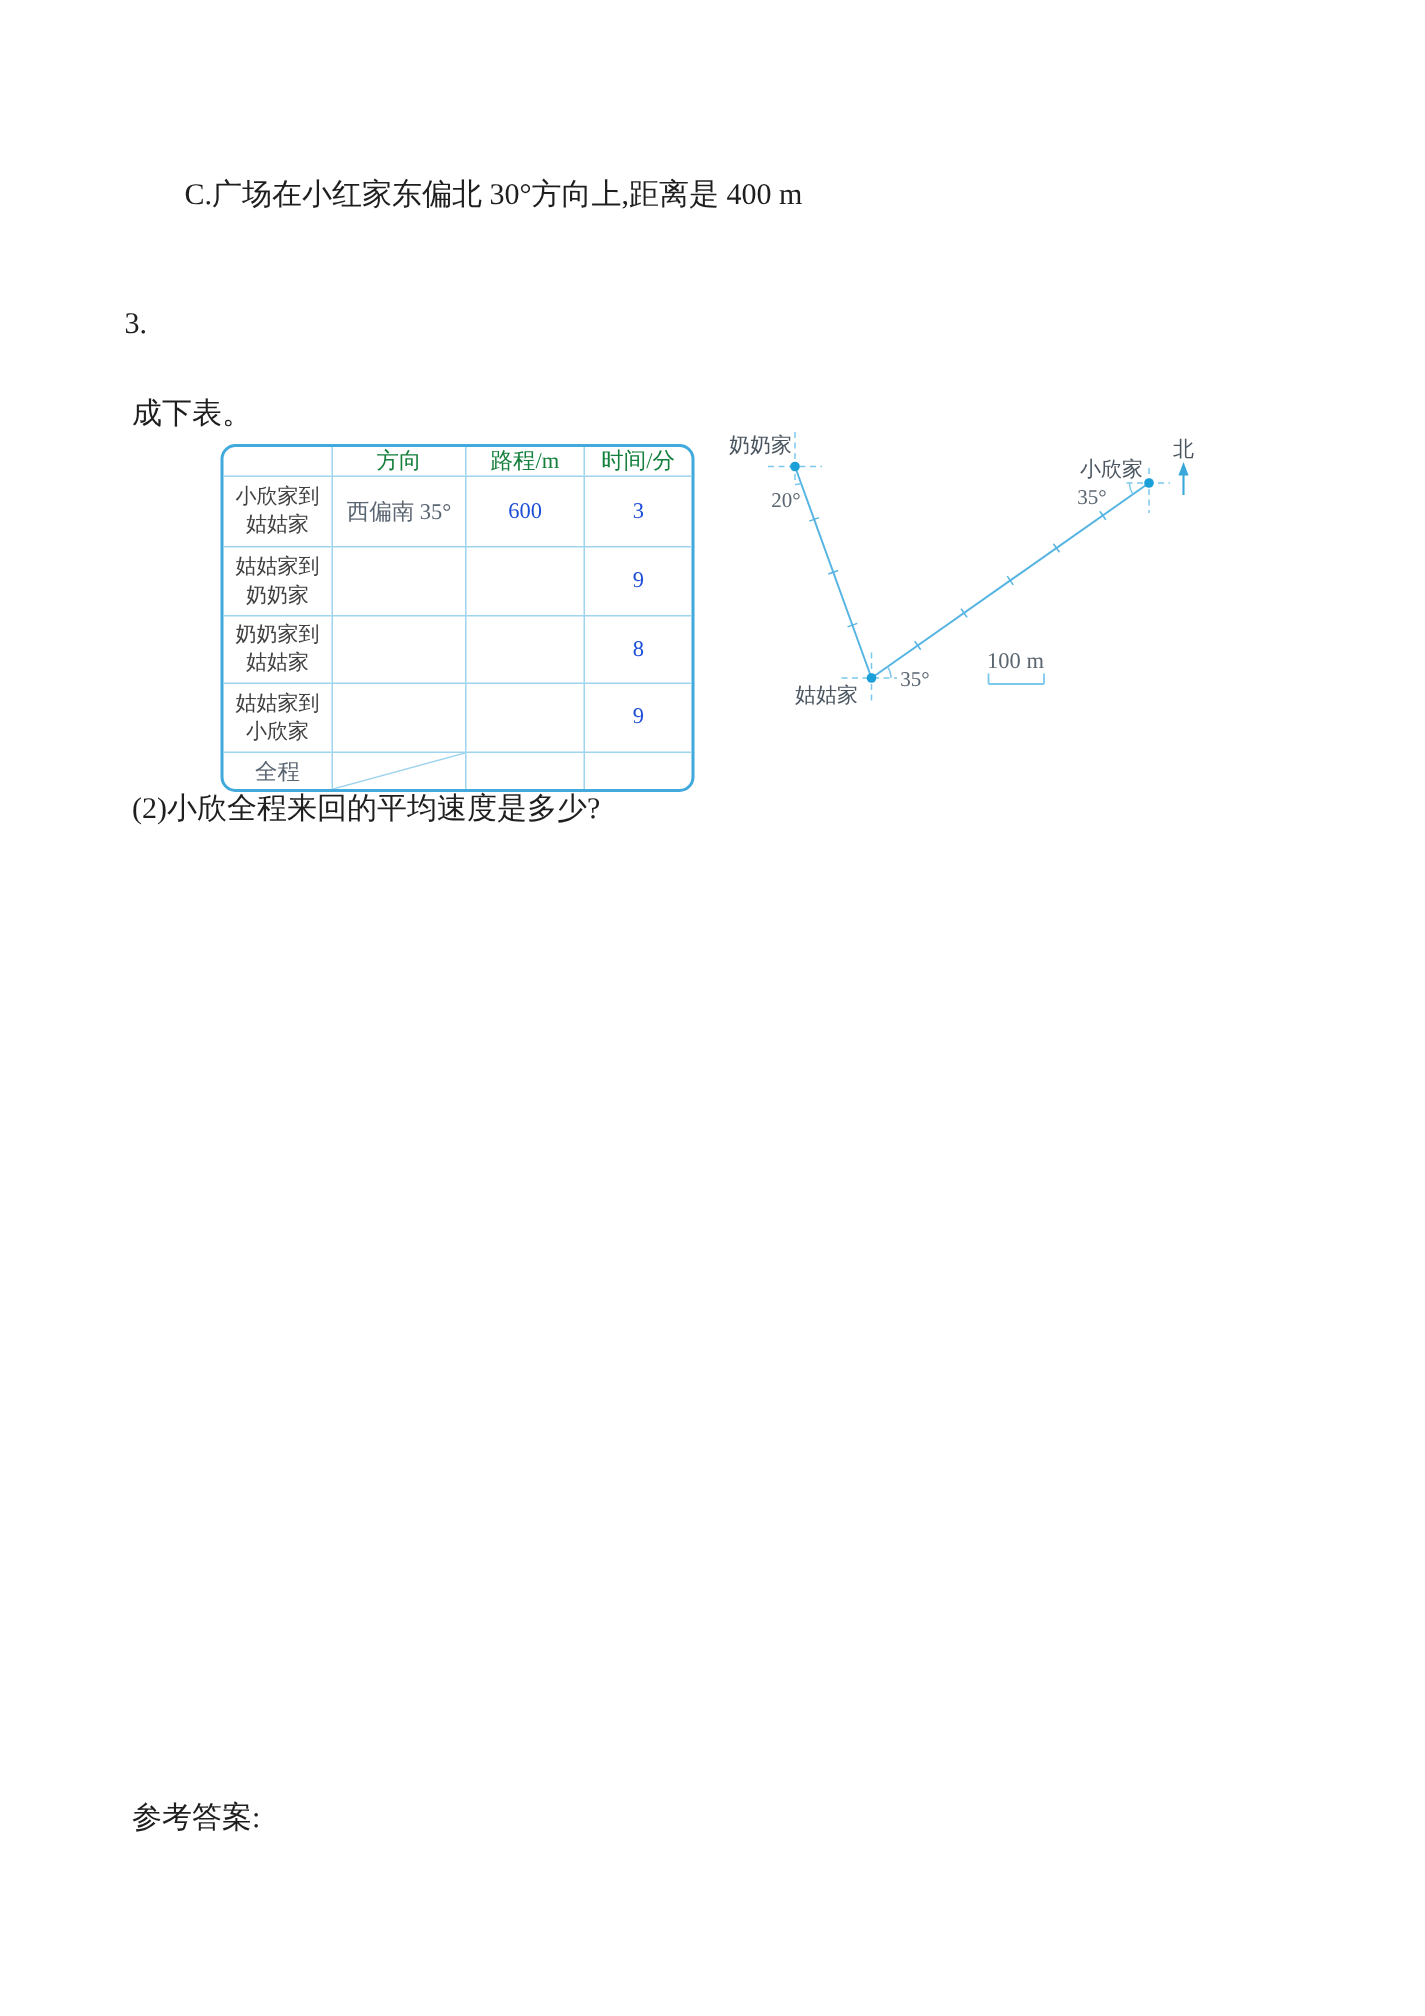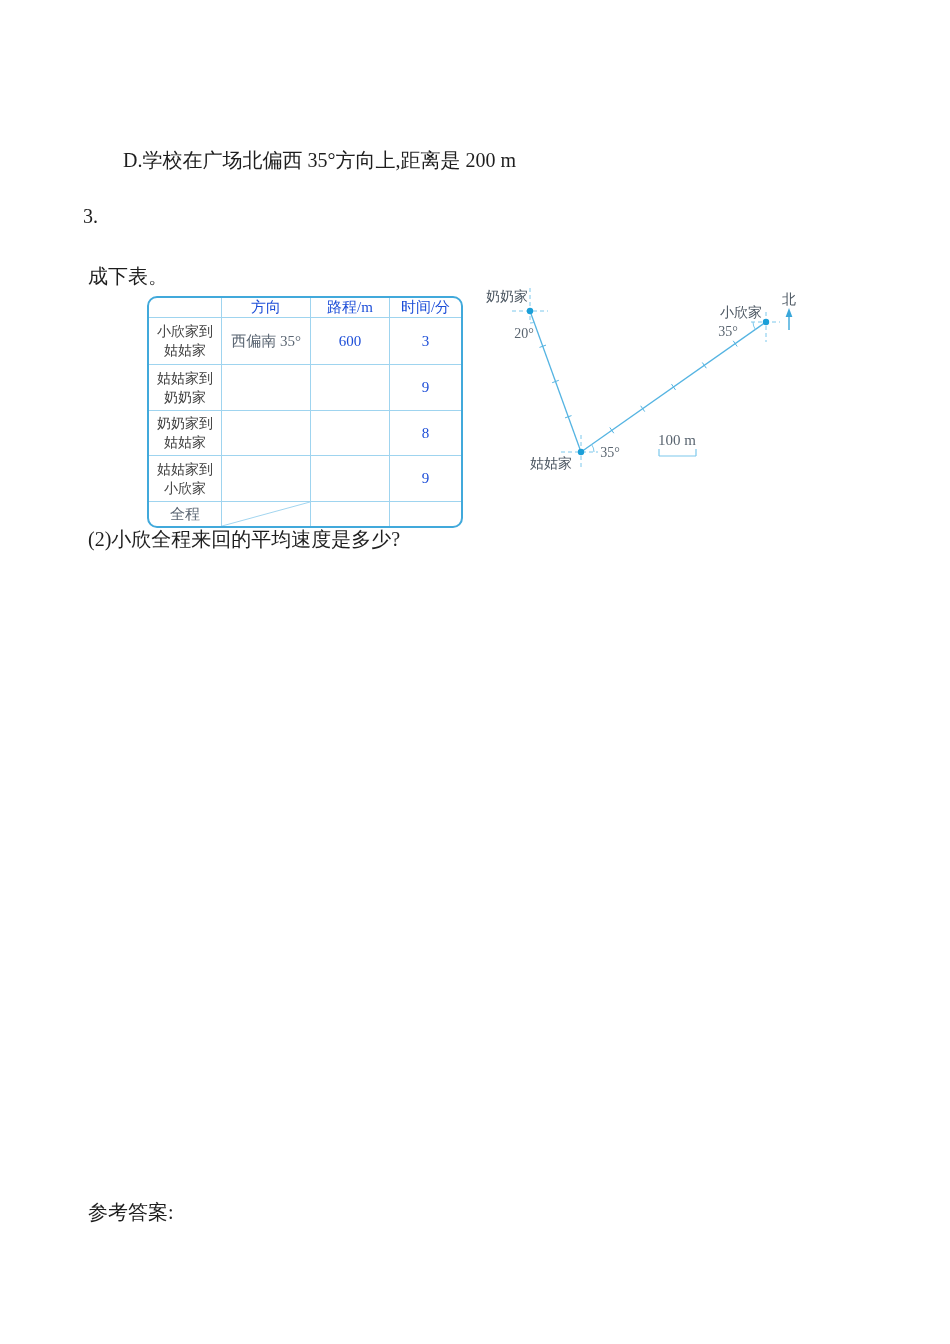--- a/index.html
+++ b/index.html
@@ -20,38 +20,38 @@
     grid-template-rows:19px 47px 46px 45px 46px 25px;
     color:#5b6673;
   }
   .qtable .cell {
     border-left:1px solid #9fd4ef; border-top:1px solid #9fd4ef;
     display:flex; flex-direction:column; align-items:center; justify-content:center;
     text-align:center; font-size:15px; position:relative; box-sizing:border-box;
   }
   .qtable .c0 { border-left:none; }
   .qtable .r0 { border-top:none; }
-  .qtable .hdr { font-size:15px; color:#1d4ed8; }
+  .qtable .hdr { font-size:15px; color:#15803d; }
   .qtable .rowlabel { font-size:14px; line-height:19px; color:#404040; }
   .qtable .num { font-size:15px; color:#1d4ed8; }
   .qtable .diag-svg { position:absolute; left:0; top:0; width:100%; height:100%; }
 
   
   .route-map { position:absolute; left:478px; top:283px; }
   .route-map text { font-family:"Liberation Serif","DejaVu Serif",serif; fill:#4a5560; }
   .route-map .place { font-size:14px; }
   .route-map .angle { font-size:14px; fill:#5a6570; }
   .route-map .scale { font-size:15px; fill:#5a6570; }
 </style>
 </head>
 <body>
 
 <div class="page">
 
-  <div class="abs body-text" style="left:123px; top:148px;">D.学校在广场北偏西 35°方向上,距离是 200  m</div>
+  <div class="abs body-text" style="left:123px; top:118px;">C.广场在小红家东偏北 30°方向上,距离是 400  m</div>
 
   <div class="abs body-text" style="left:83px; top:204px;">3.</div>
 
   <div class="abs body-text" style="left:88px; top:264px;">成下表。</div>
 
   <div class="qtable">
 
     <div class="cell c0 r0 hdr"></div>
     <div class="cell r0 hdr">方向</div>
     <div class="cell r0 hdr">路程/m</div>

